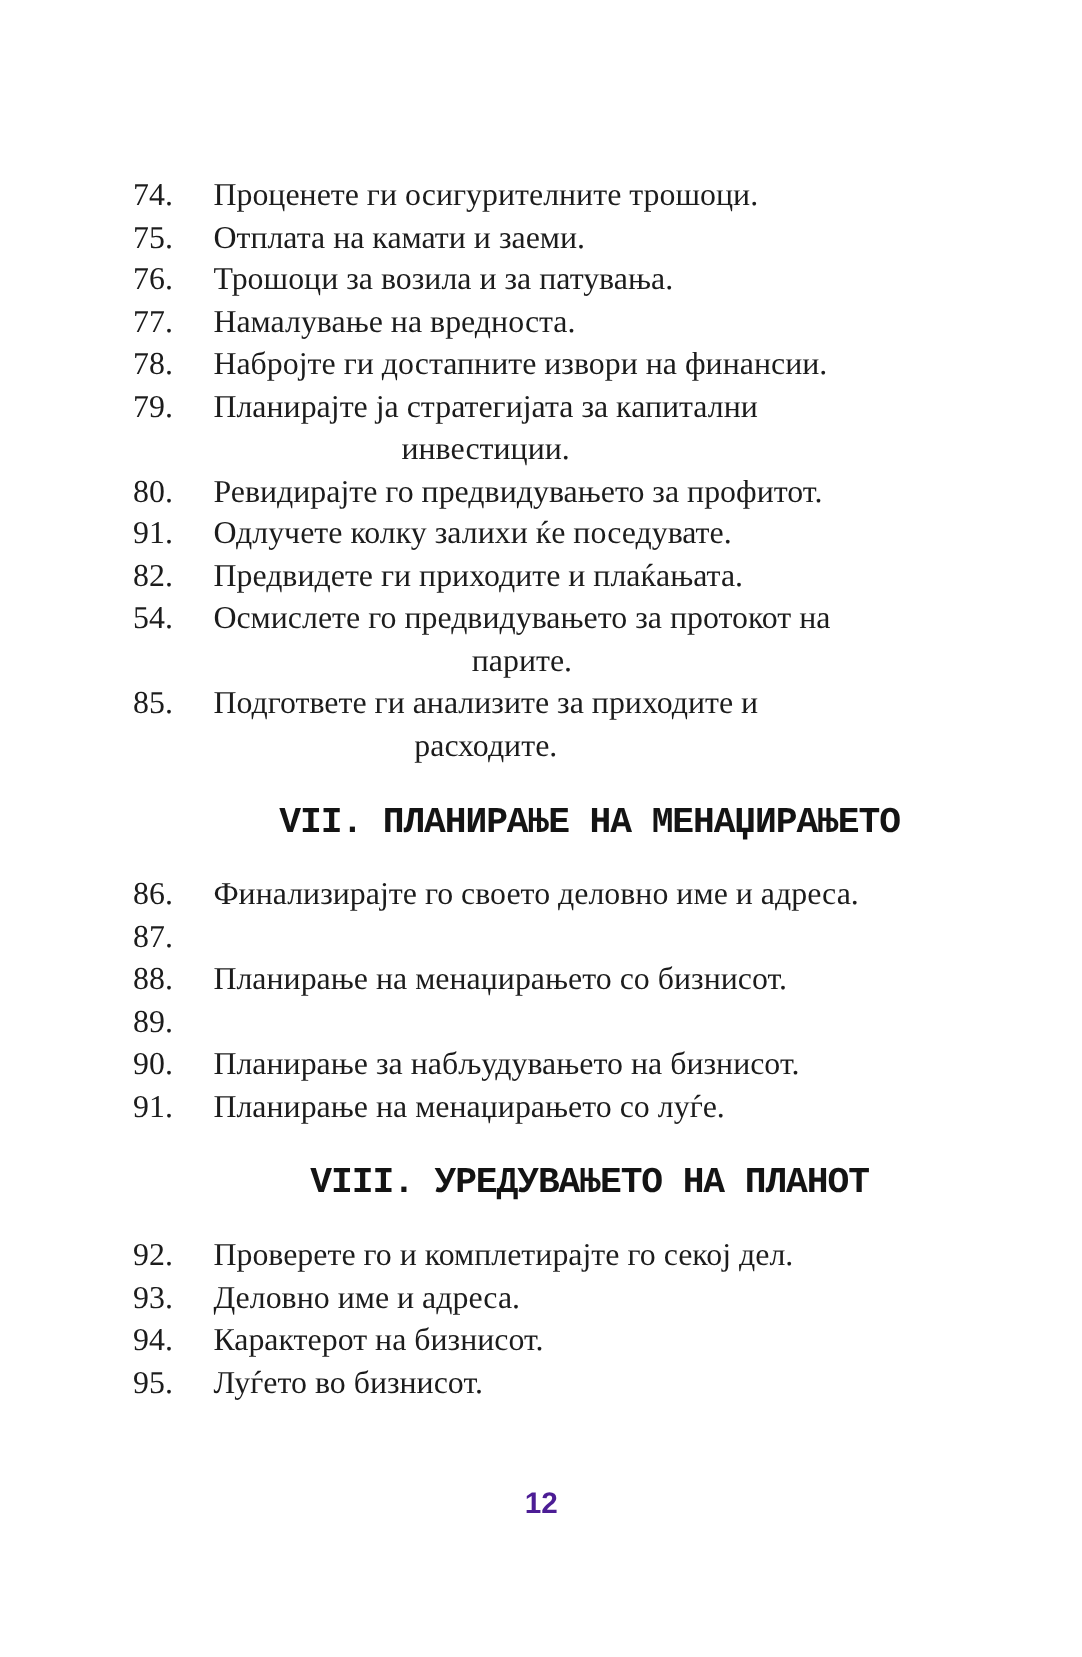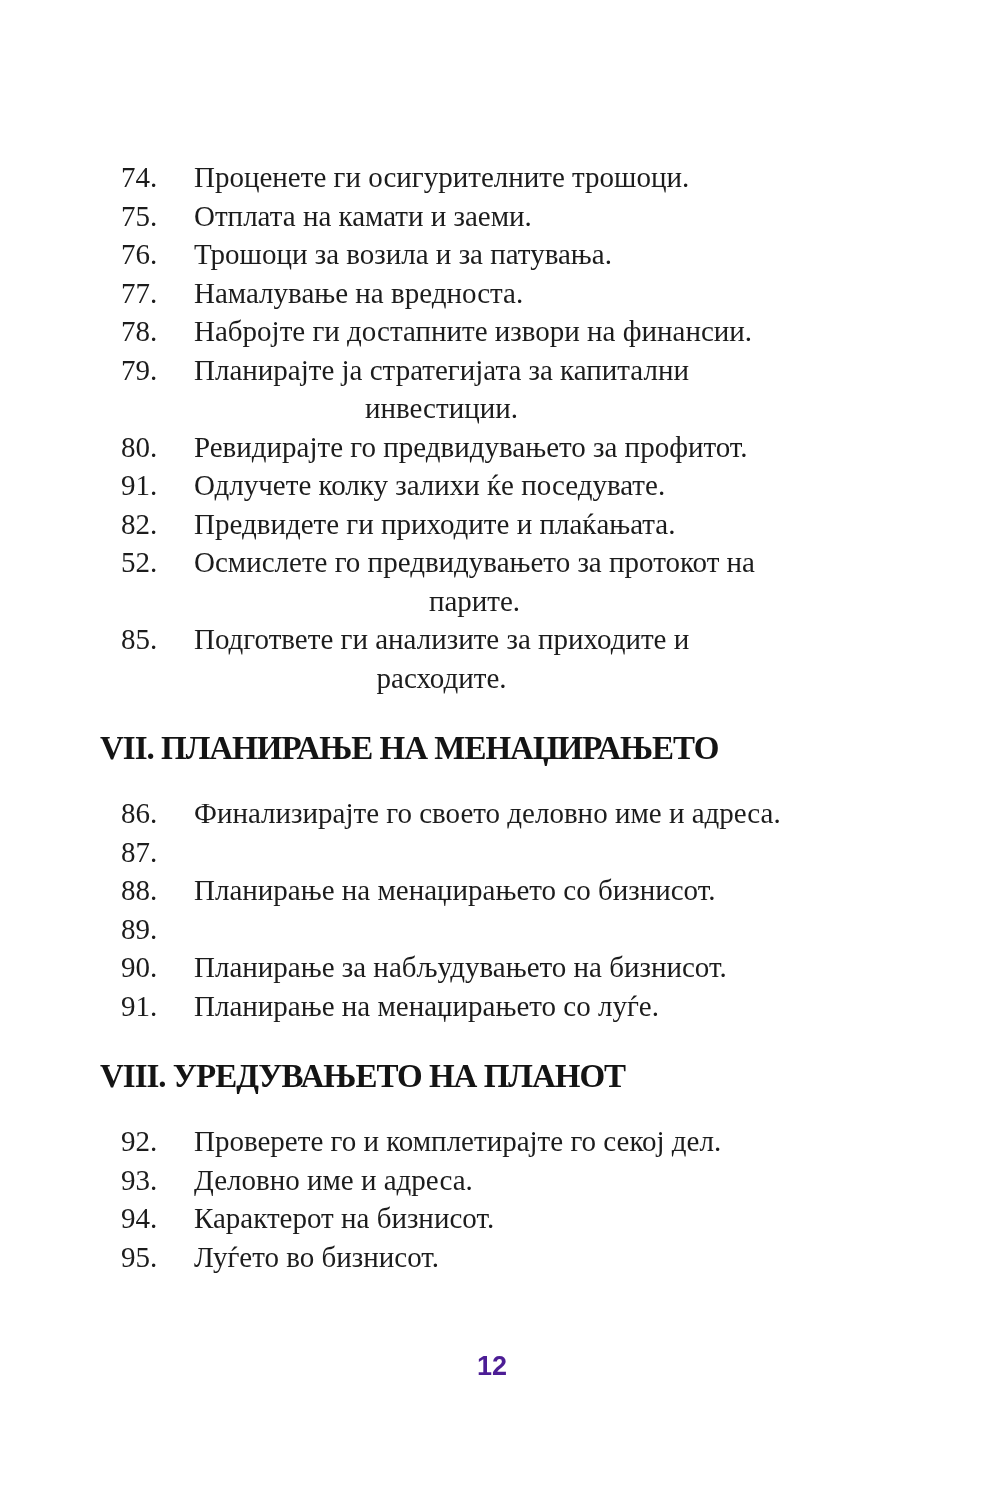--- a/index.html
+++ b/index.html
@@ -22,27 +22,28 @@
     height: 100%;
   }
   .content {
     padding-top: 157px;
   }
   .section + .section {
     margin-top: 0;
   }
   .section-heading {
     margin: 31px 12px 26px 100px;
-    font-family: Liberation Serif, serif;
+    font-family: Liberation Mono, monospace;
     font-weight: 700;
     font-size: 33px;
     line-height: 40px;
     letter-spacing: -1px;
     color: #141414;
     white-space: nowrap;
+    text-align: center;
   }
   .list {
     margin: 1px;
   }
   .item {
     display: flex;
     align-items: flex-start;
     padding-left: 120px;
     font-size: 29px;
     line-height: 38.5px;
@@ -104,21 +105,21 @@
             </div>
             <div class="item">
               <span class="item-num">91.</span>
               <span class="item-text">Одлучете колку залихи ќе поседувате.</span>
             </div>
             <div class="item">
               <span class="item-num">82.</span>
               <span class="item-text">Предвидете ги приходите и плаќањата.</span>
             </div>
             <div class="item">
-              <span class="item-num">52.</span>
+              <span class="item-num">54.</span>
               <span class="item-text">Осмислете го предвидувањето за протокот на
 парите.</span>
             </div>
             <div class="item">
               <span class="item-num">85.</span>
               <span class="item-text">Подгответе ги анализите за приходите и
 расходите.</span>
             </div>
           </div>
         </section>

